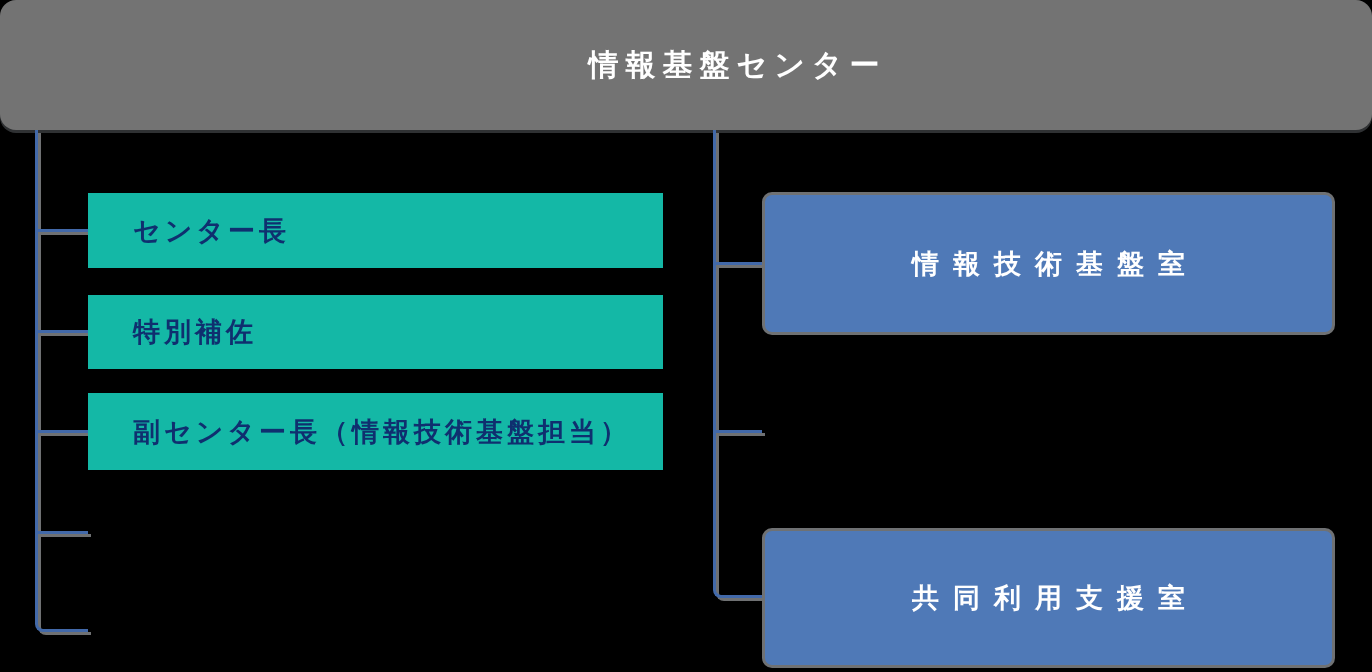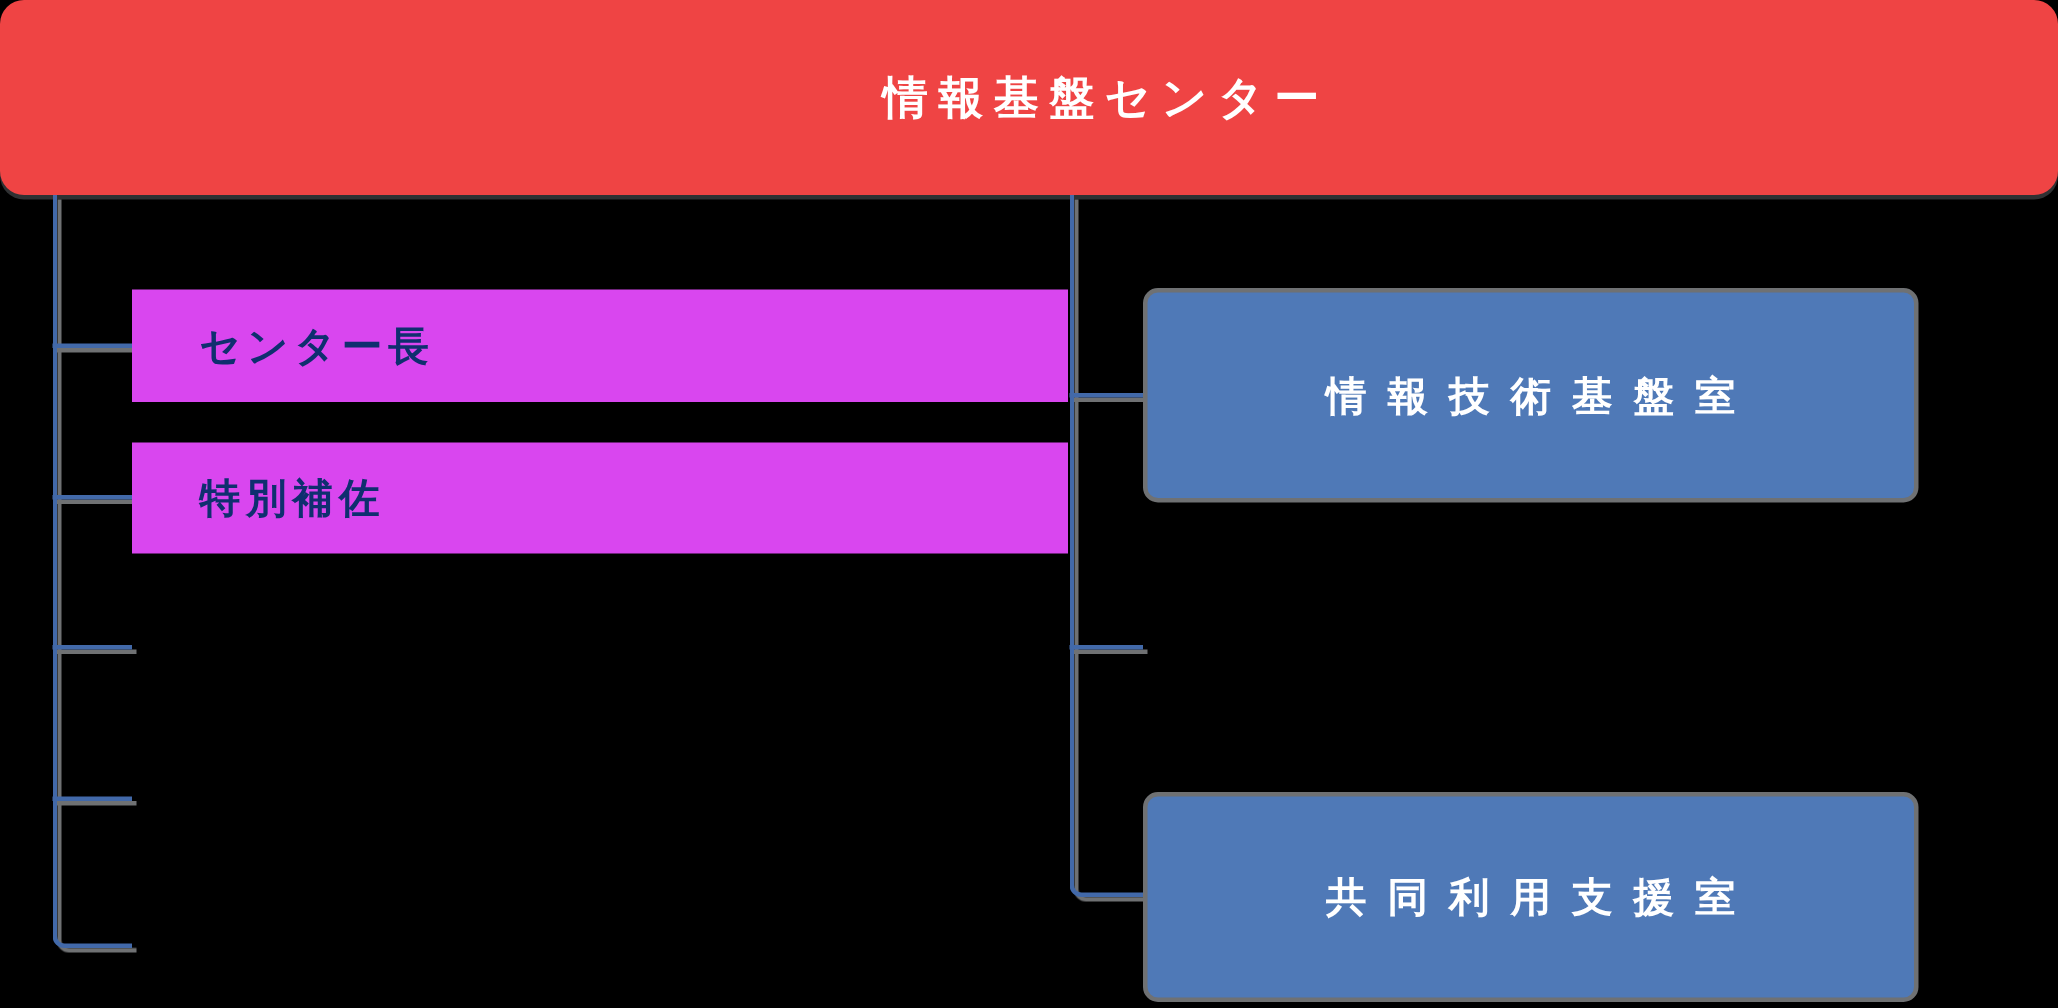--- a/index.html
+++ b/index.html
@@ -13,21 +13,21 @@
     width: 1372px;
     height: 672px;
     background: #000000;
     overflow: hidden;
   }
   
   .header {
     position: absolute;
     left: 0; top: 0;
     width: 1372px; height: 130px;
-    background: #ef4444;
+    background: #737373;
     border-radius: 16px;
     box-shadow: 0 3px 0 #2F3133;
     display: flex;
     align-items: center;
     justify-content: center;
     box-sizing: border-box;
     padding-left: 103px;
   }
   .header-title {
     color: #FFFFFF;
@@ -52,39 +52,39 @@
     height: 3px;
     background: #4269A9;
     box-shadow: 3px 3px 0 #6F7173;
   }
   .conn-left  { left: 35px;  width: 53px; }
   .conn-right { left: 713px; width: 49px; }
   
   .pos-box {
     position: absolute;
     left: 88px;
-    width: 624px;
-    background: #d946ef;
+    width: 575px;
+    background: #14b8a6;
     display: flex;
     align-items: center;
     box-sizing: border-box;
     padding-left: 45px;
   }
   .pos-label {
     color: #0F2F6F;
     font-size: 27px;
     font-weight: bold;
     letter-spacing: 4px;
     white-space: nowrap;
   }
   
   .office-box {
     position: absolute;
     left: 762px;
-    width: 517px;
+    width: 573px;
     background: #4F79B7;
     border: 3px solid #6F7173;
     border-radius: 10px;
     display: flex;
     align-items: center;
     justify-content: center;
     box-sizing: border-box;
     padding-left: 14px; 
   }
   .office-label {
@@ -114,20 +114,23 @@
 
   <div class="conn conn-right" style="top:262px"></div>
   <div class="conn conn-right" style="top:430px"></div>
 
   <div class="pos-box" style="top:193px;height:75px">
     <span class="pos-label">センター長</span>
   </div>
   <div class="pos-box" style="top:295px;height:74px">
     <span class="pos-label">特別補佐</span>
   </div>
+  <div class="pos-box" style="top:393px;height:77px">
+    <span class="pos-label">副センター長（情報技術基盤担当）</span>
+  </div>
 
   <div class="office-box" style="top:192px;height:143px">
     <span class="office-label">情報技術基盤室</span>
   </div>
   <div class="office-box" style="top:528px;height:140px">
     <span class="office-label">共同利用支援室</span>
   </div>
 
 </div>
 

